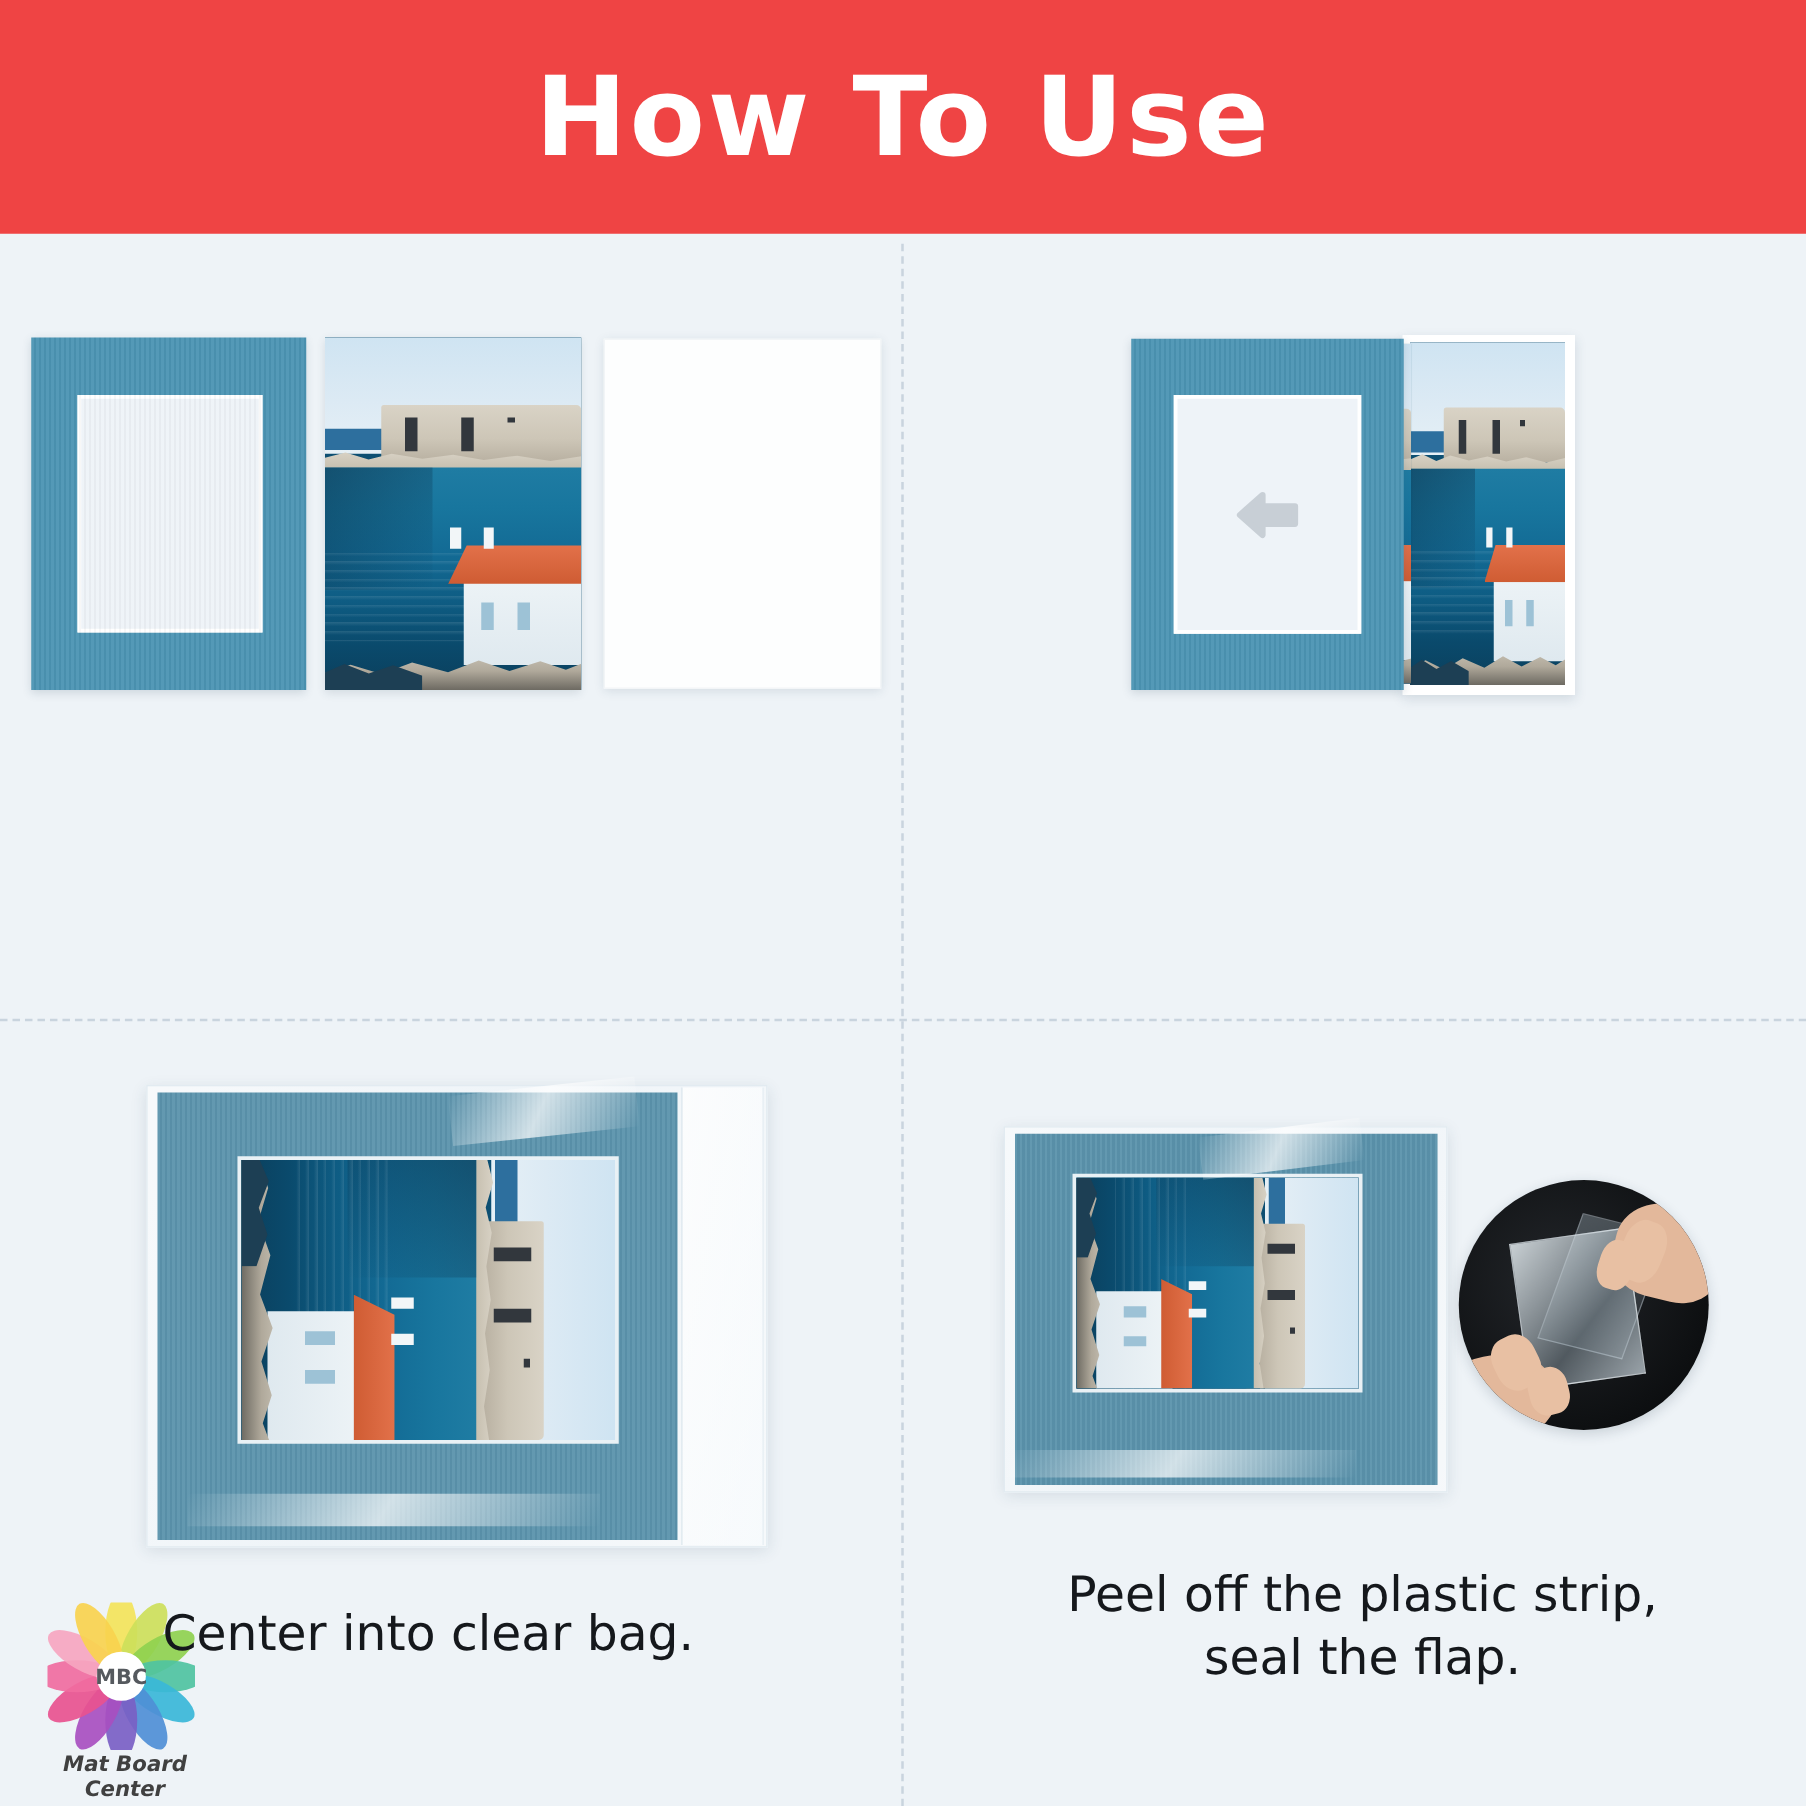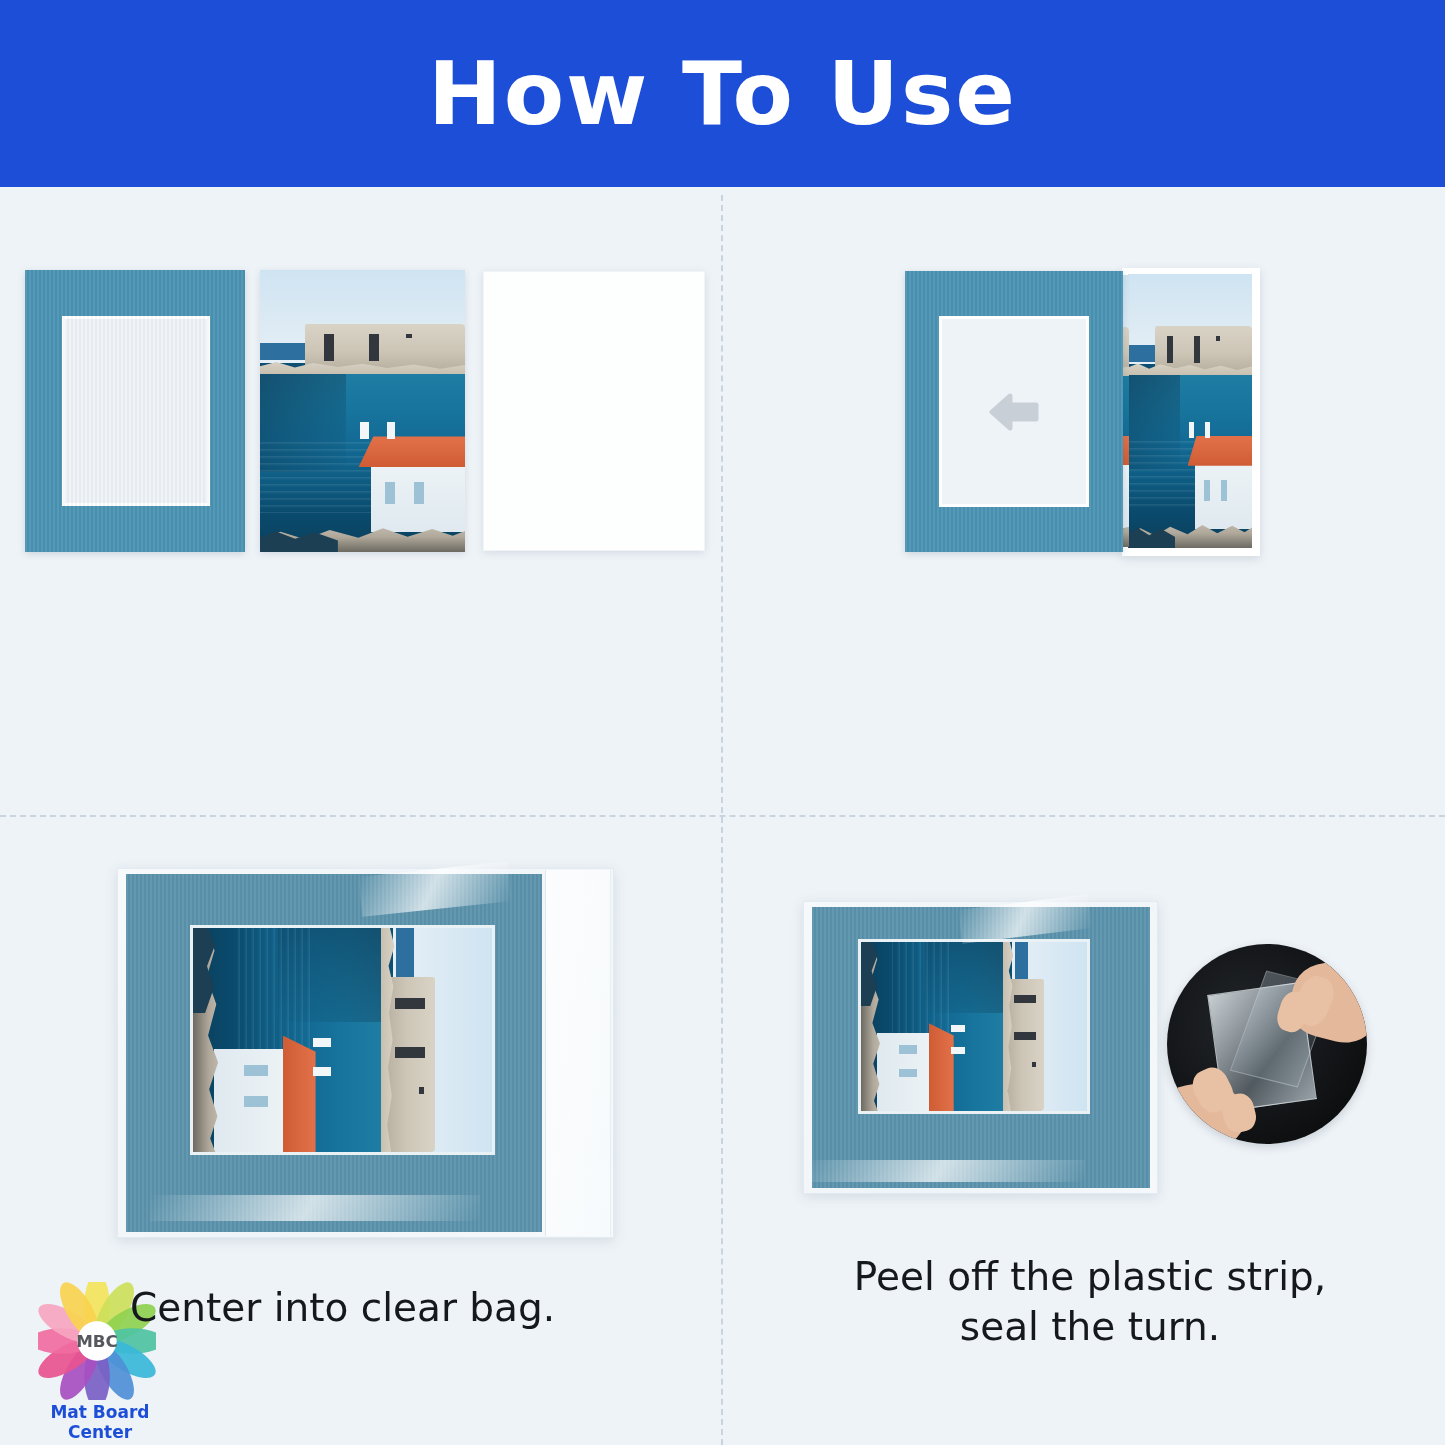--- a/index.html
+++ b/index.html
@@ -8,21 +8,21 @@
     background:#eef3f7;
     font-family:"Liberation Sans","DejaVu Sans",sans-serif;
     overflow:hidden;
     position:relative;
   }
   #page{position:absolute;inset:0;width:1445px;height:1445px;background:#eef3f7;}
 
   
   .header{
     position:absolute;left:0;top:0;width:1445px;height:187px;
-    background:#1d4ed8;
+    background:#ef4444;
     display:flex;align-items:center;justify-content:center;
   }
   .header-title{
     color:#ffffff;
     font-size:88px;
     font-weight:bold;
     letter-spacing:2px;
     line-height:1;
     text-align:center;
     font-family:"DejaVu Sans","Liberation Sans",sans-serif;
@@ -195,21 +195,21 @@
   }
   .bag-gloss{
     position:absolute;pointer-events:none;
     background:linear-gradient(120deg,rgba(255,255,255,0) 0%,rgba(255,255,255,.72) 48%,rgba(255,255,255,0) 100%);
   }
   #p3-caption{left:130px;top:1283px;width:470px;text-align:left;}
   #logo{position:absolute;left:30px;top:1282px;width:140px;height:148px;}
   .logo-flower{position:absolute;left:8px;top:0;width:118px;height:118px;}
   .logo-text{
     position:absolute;left:0;top:120px;width:140px;text-align:center;
-    font-size:17px;font-weight:bold;color:#1d4ed8;
+    font-size:17px;font-style:italic;font-weight:bold;color:#404040;
     font-family:"DejaVu Sans","Liberation Sans",sans-serif;
   }
 
   
   #panel4{left:721px;top:815px;width:724px;height:630px;}
   #p4-bag{
     position:absolute;left:803px;top:901px;width:355px;height:293px;
     background:linear-gradient(115deg,rgba(255,255,255,.5),rgba(240,247,251,.2) 50%,rgba(255,255,255,.45));
     border:1px solid #e2ebf1;box-sizing:border-box;
     box-shadow:0 3px 12px rgba(40,70,95,.13);
@@ -442,15 +442,15 @@
     <div class="hand" style="right:-6%;top:10%;width:44%;height:38%;transform:rotate(14deg);"></div>
     <div class="finger" style="right:18%;top:16%;width:17%;height:25%;transform:rotate(22deg);"></div>
     <div class="finger" style="right:30%;top:24%;width:14%;height:20%;transform:rotate(18deg);"></div>
 
     <div class="hand" style="left:-8%;bottom:-4%;width:46%;height:34%;transform:rotate(-10deg);"></div>
     <div class="finger" style="left:14%;bottom:16%;width:18%;height:22%;transform:rotate(-26deg);"></div>
     <div class="finger" style="left:28%;bottom:6%;width:16%;height:19%;transform:rotate(-14deg);"></div>
   </div>
 
   <div class="caption" id="p4-caption">Peel off the plastic strip,
-seal the turn.</div>
+seal the flap.</div>
 
 </div>
 
 </body></html>

